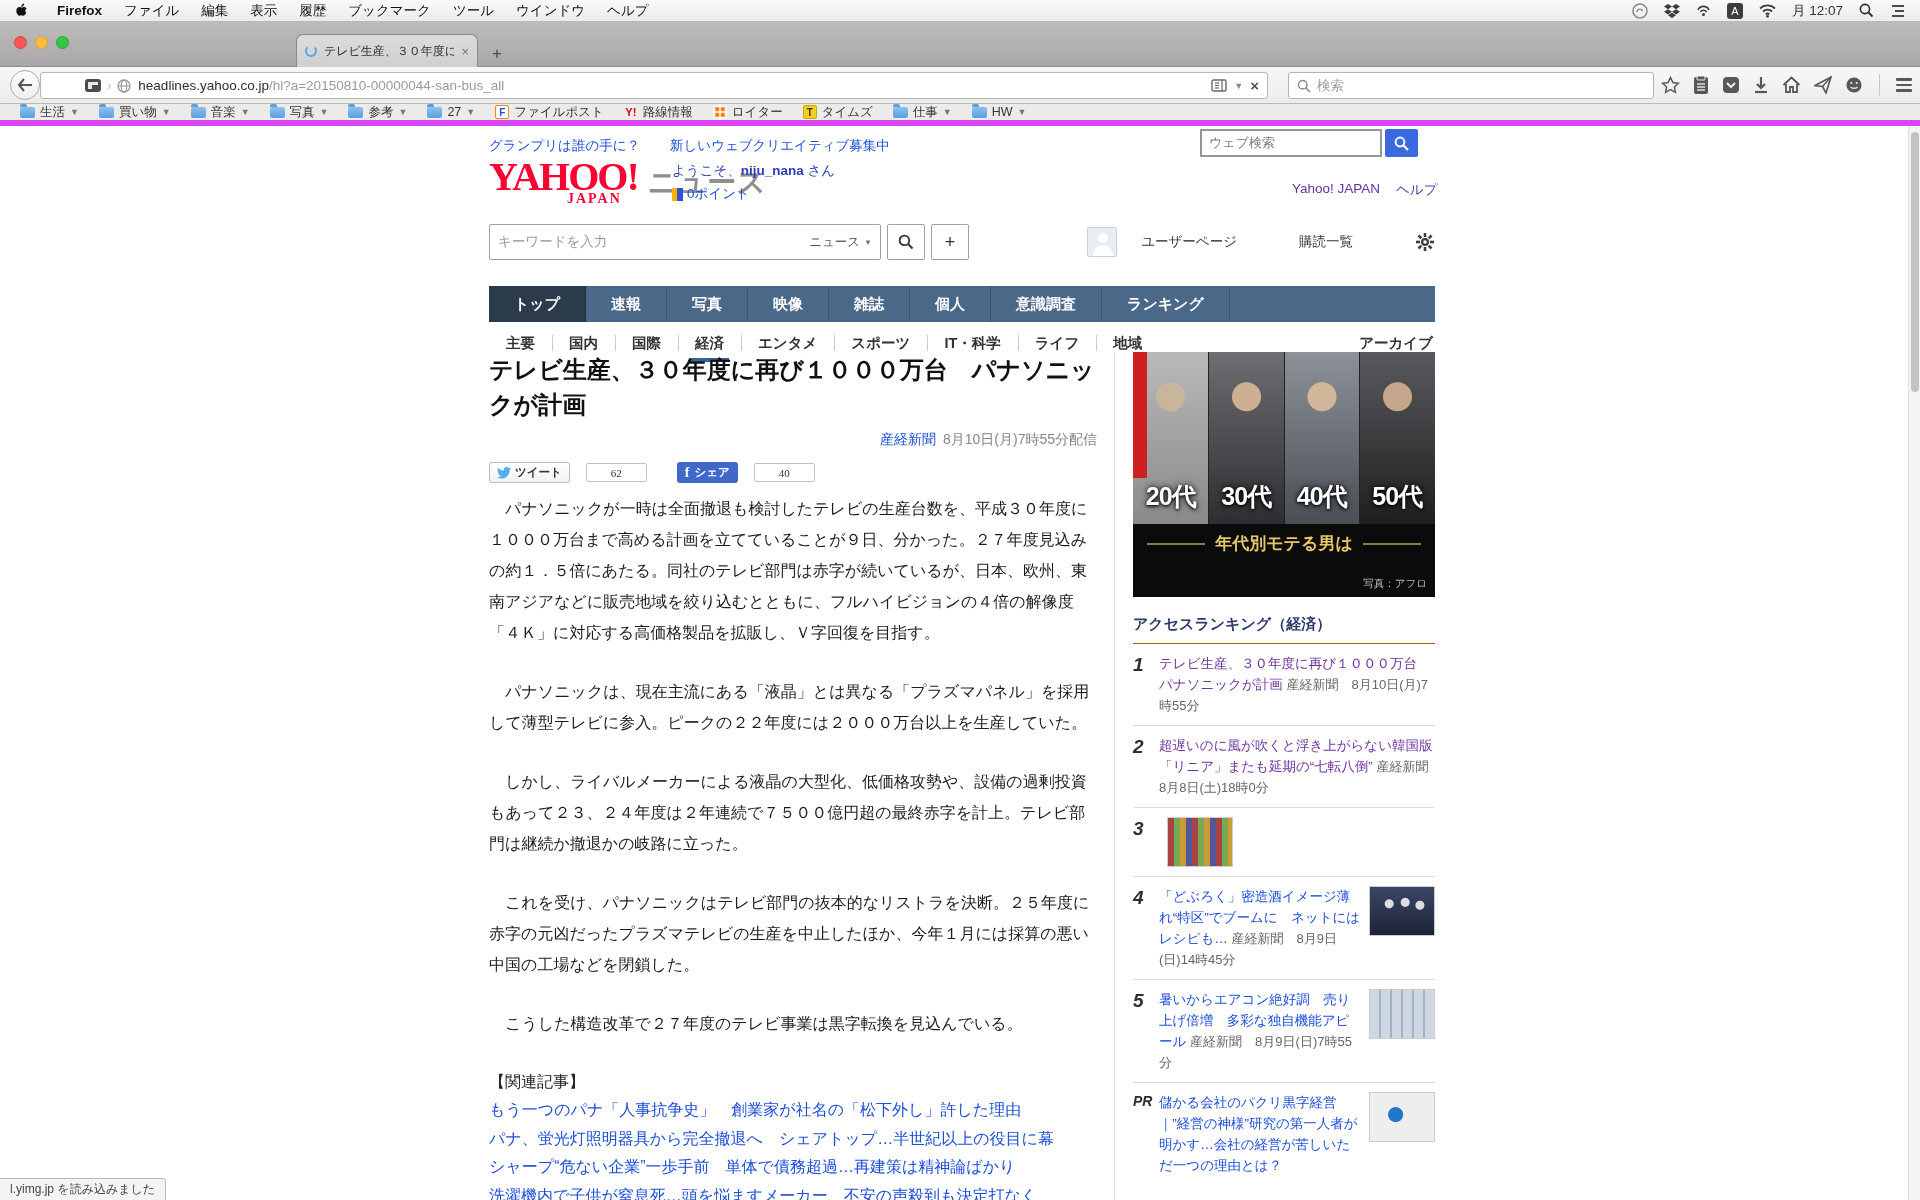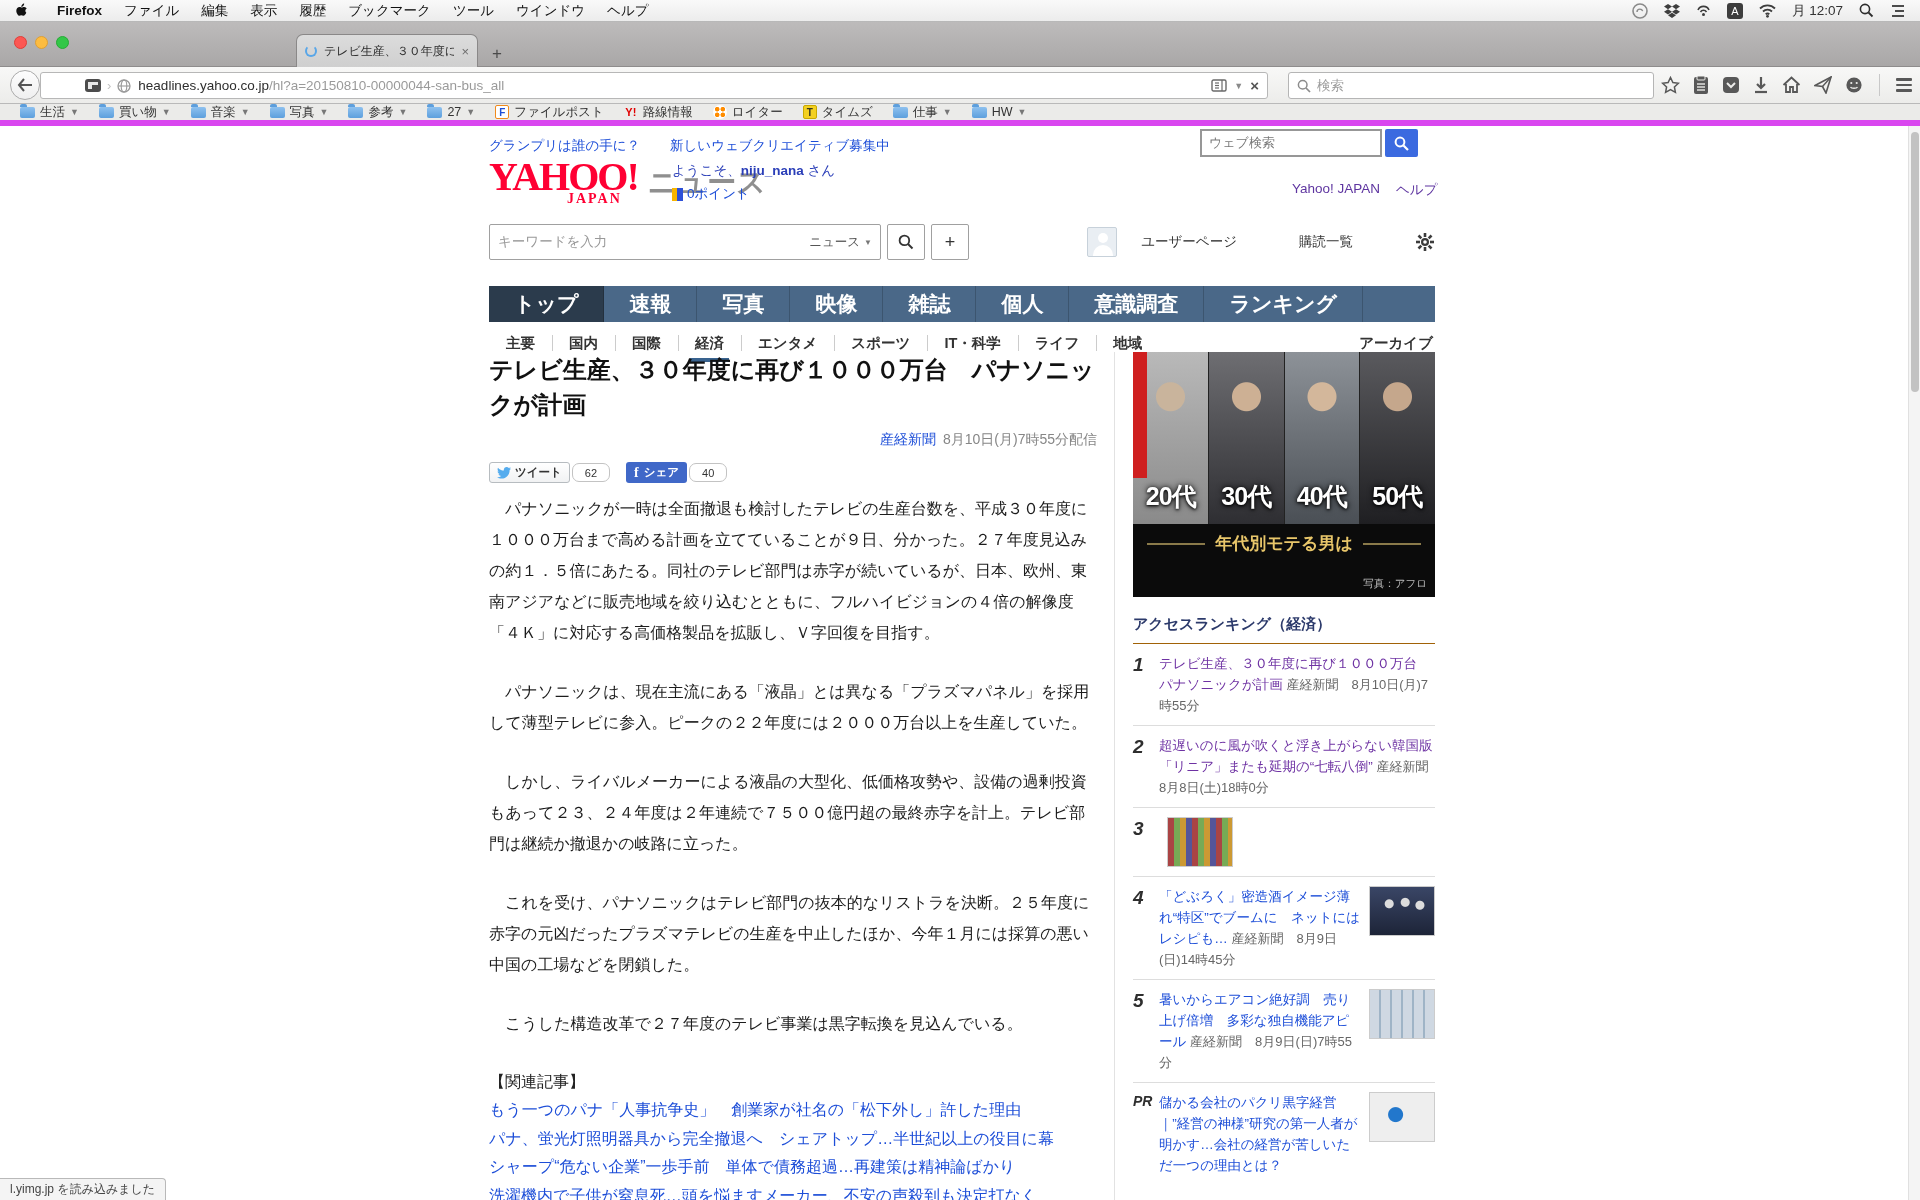--- a/index.html
+++ b/index.html
@@ -118,46 +118,46 @@
     position:relative; overflow:hidden; }
   .avatar::before { content:""; position:absolute; top:5px; left:10px; width:10px; height:10px;
     border-radius:50%; background:#fff; }
   .avatar::after { content:""; position:absolute; top:17px; left:5px; width:20px; height:14px;
     border-radius:10px 10px 0 0; background:#fff; }
   #ns-right .gap { width:14px; }
 
   #mainnav { position:absolute; left:489px; top:160px; width:946px; height:36px; background:#4a6888;
     display:flex; }
   #mainnav .tab { padding:0 25px; display:flex; align-items:center; color:#fff; font-weight:bold;
-    font-size:21px; border-right:1px solid rgba(0,0,0,0.18); }
+    font-size:15px; border-right:1px solid rgba(0,0,0,0.18); }
   #mainnav .tab.sel { background:#2b3b4c; }
 
   #subnav { position:absolute; left:489px; top:196px; width:946px; height:42px; display:flex;
     align-items:center; font-size:14.5px; font-weight:bold; color:#333; }
   #subnav .s { padding:0 17px; position:relative; height:100%; display:flex; align-items:center; }
   #subnav .s + .s::before { content:""; position:absolute; left:0; top:13px; width:1px; height:16px;
     background:#ccc; }
   #subnav .s.sel::after { content:""; position:absolute; left:12px; right:12px; bottom:2px;
     height:4px; background:#39638f; }
   #subnav .arch { margin-left:auto; padding-right:2px; }
 
   
   #content { position:absolute; left:489px; top:226px; width:946px; display:flex; }
   #main { width:627px; border-right:1px solid #e2e2e2; padding-right:17px; }
   #sidebar { width:302px; margin-left:18px; }
 
   #main h1 { font-size:24px; line-height:35px; color:#111; margin-bottom:9px; }
   #byline { font-size:14px; margin-bottom:13px;text-align:right; }
   #byline .date { color:#868686; margin-left:7px; }
-  #sharerow { display:flex; align-items:center; gap:0; margin-bottom:10px; }
+  #sharerow { display:flex; align-items:center; gap:14px; margin-bottom:10px; }
   .twbtn { display:flex; align-items:center; gap:4px; height:21px; padding:0 7px;
     background:linear-gradient(#fff,#f1f2f3); border:1px solid #b7bcc0; border-radius:3px;
     font-size:11.5px; color:#333; font-weight:bold; }
-  .cnt { height:19px; padding:0 12px; border:1px solid #c3c3c3; border-radius:7px; background:#fff;
-    font-size:11px; color:#333; display:flex; align-items:center; margin-left:2px; position:relative; }
+  .cnt { height:19px; padding:0 24px; border:1px solid #c3c3c3; border-radius:2px; background:#fff;
+    font-size:11px; color:#333; display:flex; align-items:center; margin-left:2px; position:relative;font-family:Liberation Serif, serif; }
   .fbbtn { display:flex; align-items:center; gap:5px; height:21px; padding:0 8px; background:#4068c8;
     border-radius:3px; color:#fff; font-size:11.5px; font-weight:bold; margin-left:16px; }
   .fbf { font-family:"Liberation Serif",serif; font-weight:bold; font-size:14px; }
   #body-paras p { font-size:16px; line-height:31px; color:#1c1c1c; margin-bottom:28px; }
   #related { margin-top:2px; }
   #related .rh { font-size:16px; color:#222; line-height:29px; }
   #related .rl { display:block; font-size:16px; line-height:28.5px; }
 
   
   #ad { position:relative; width:302px; height:245px; background:#0b0b0b; overflow:hidden; }

